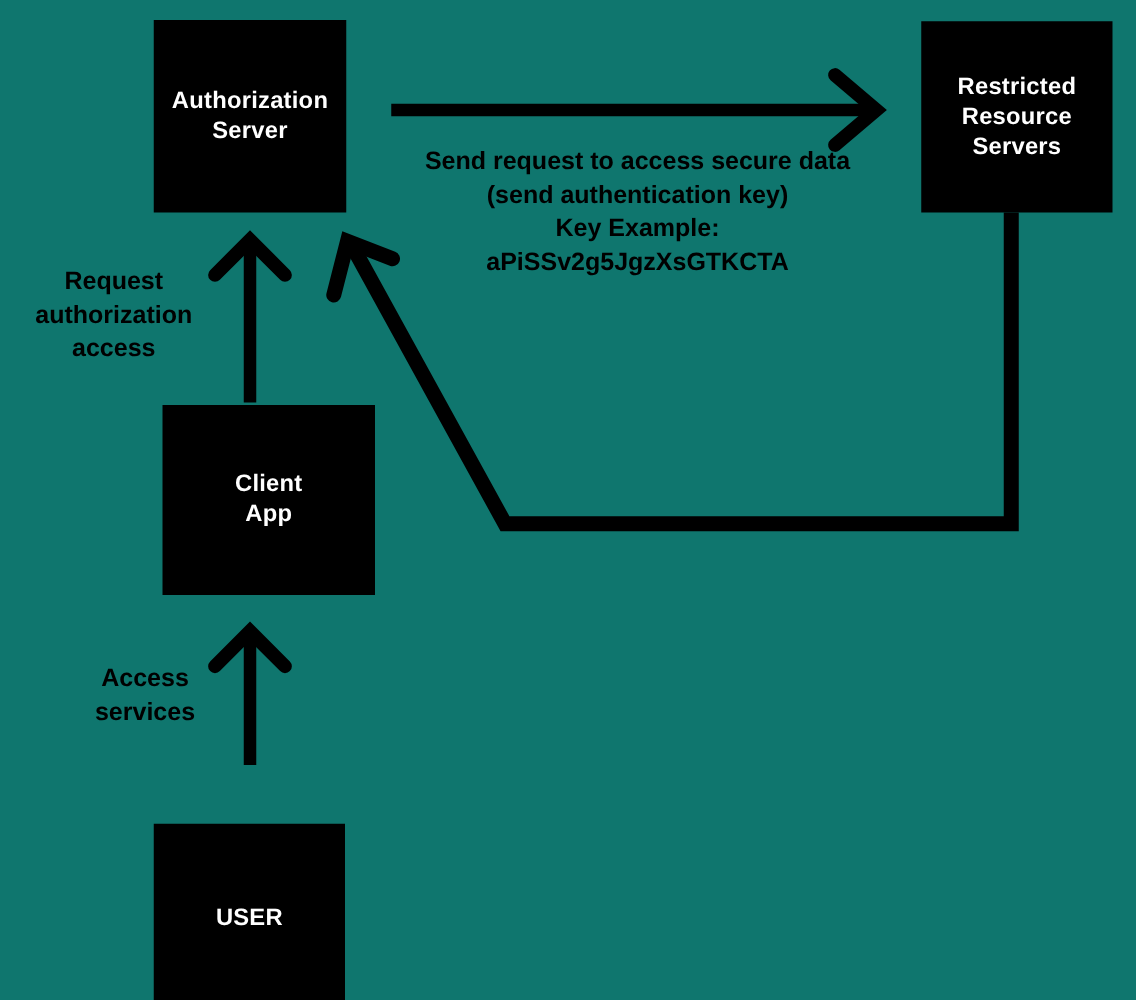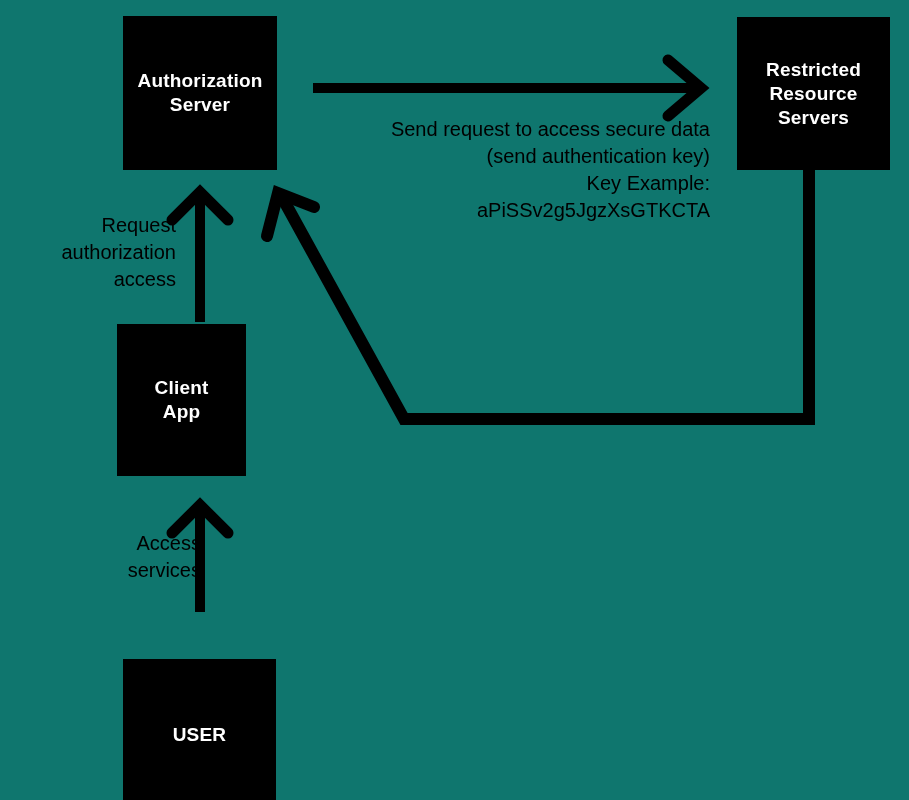--- a/index.html
+++ b/index.html
@@ -32,29 +32,29 @@
     text-align: center;
     font-weight: bold;
     font-size: 19px;
     line-height: 24px;
     white-space: pre-line;
     letter-spacing: 0.2px;
   }
   .edge-label {
     position: absolute;
     color: #000000;
-    font-weight: normal;
+    font-weight: bold;
     font-size: 20px;
     line-height: 27px;
-    text-align: right;
+    text-align: center;
     white-space: pre-line;
   }
   #node-authorization-server { left: 123px; top: 16px;  width: 154px; height: 154px; }
   #node-restricted-resource-servers { left: 737px; top: 17px; width: 153px; height: 153px; }
-  #node-client-app { left: 117px; top: 324px; width: 129px; height: 152px; }
+  #node-client-app { left: 130px; top: 324px; width: 170px; height: 152px; }
   #node-user { left: 123px; top: 659px; width: 153px; height: 152px; }
 
   #label-send-request { left: 310px; top: 116px; width: 400px; }
   #label-request-authorization { left: 6px; top: 212px; width: 170px; }
   #label-access-services { left: 31px; top: 530px; width: 170px; }
   #label-confirm { left: 403px; top: 445px; width: 410px; }
 </style>
 </head>
 <body>
 

